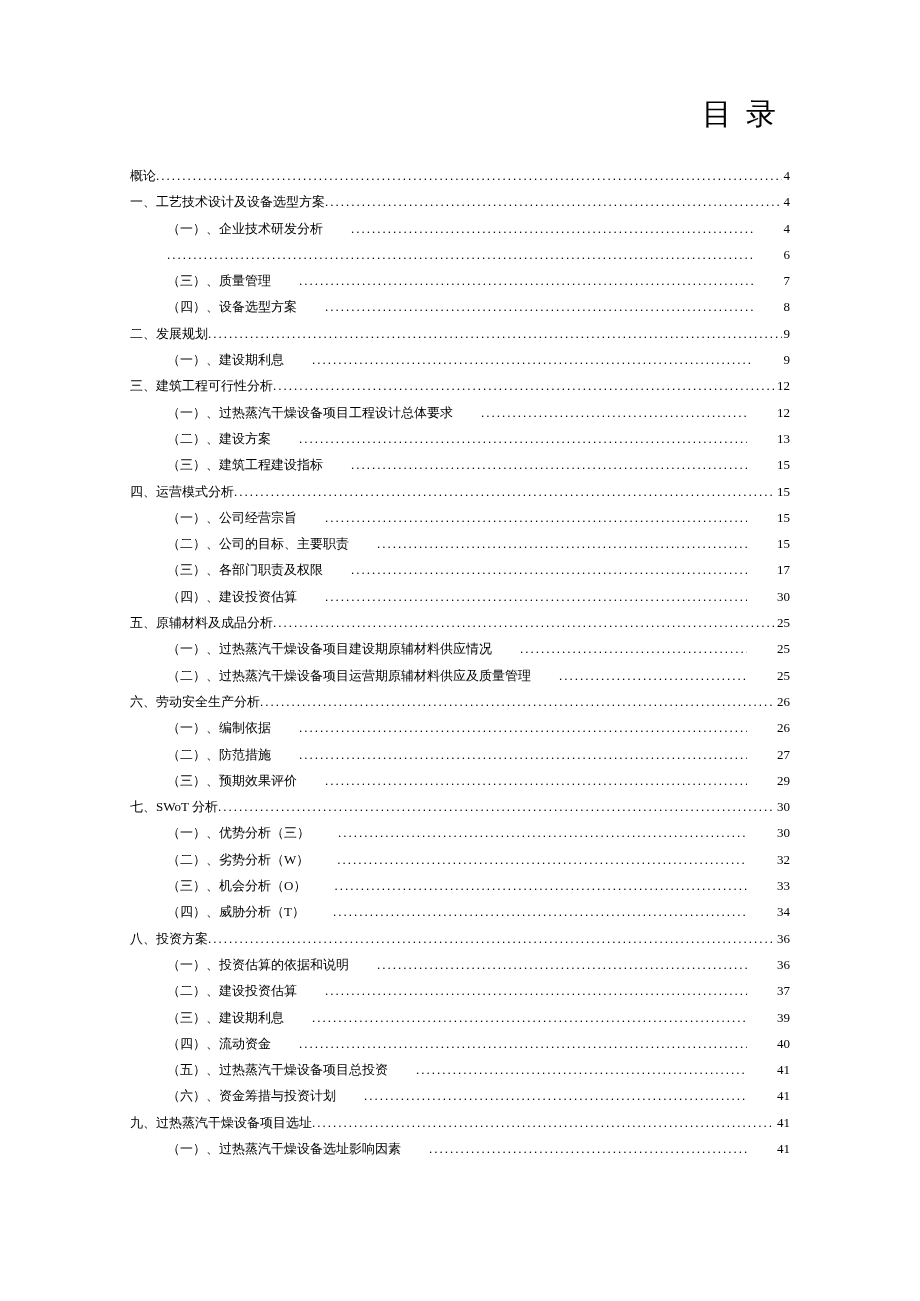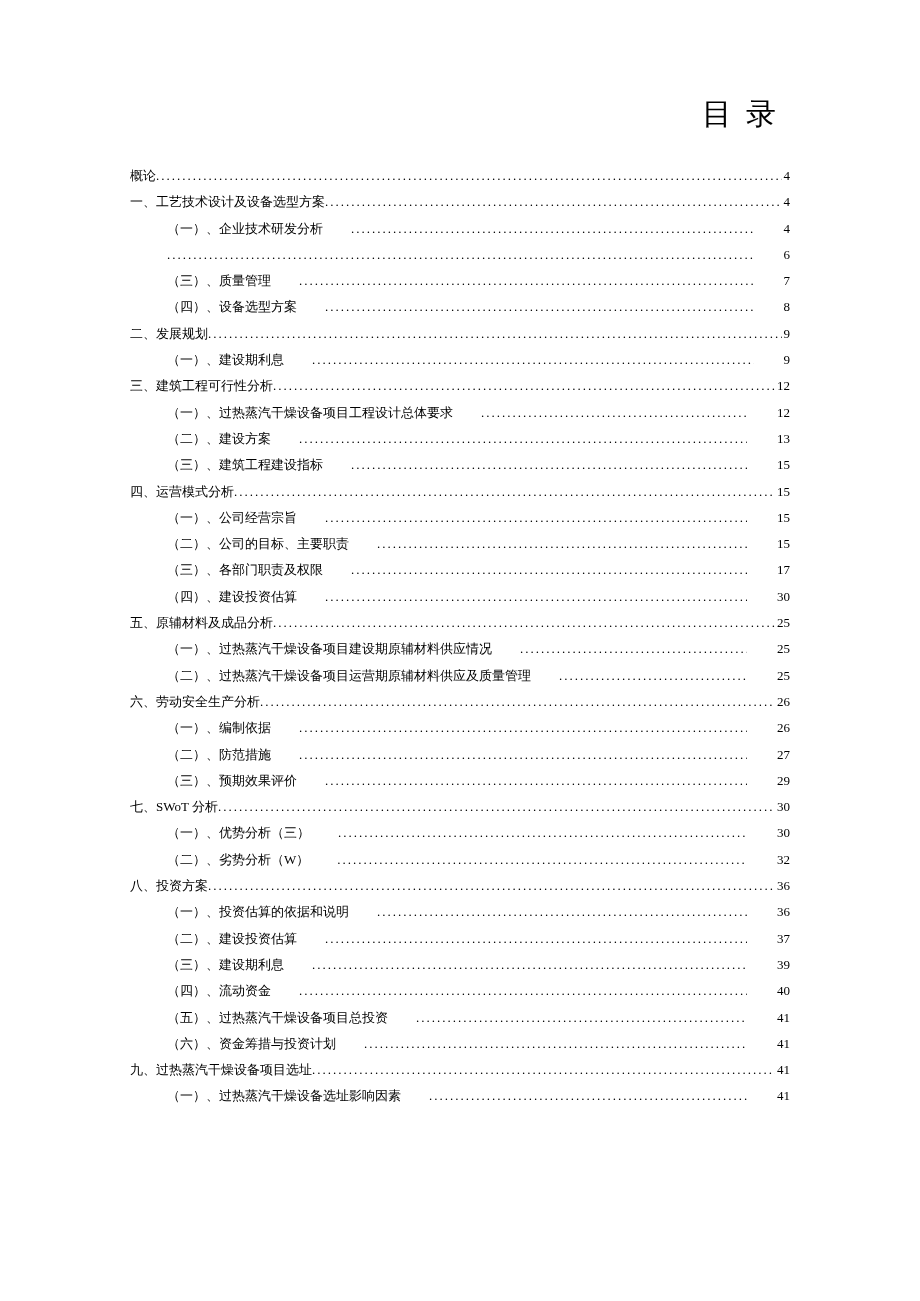--- a/index.html
+++ b/index.html
@@ -174,20 +174,30 @@
     <div class="toc-line level-1">
       <span class="toc-label">（一）、优势分析（三）</span>
       <span class="toc-dots"></span>
       <span class="toc-page">30</span>
     </div>
     <div class="toc-line level-1">
       <span class="toc-label">（二）、劣势分析（W）</span>
       <span class="toc-dots"></span>
       <span class="toc-page">32</span>
     </div>
+    <div class="toc-line level-1">
+      <span class="toc-label">（三）、机会分析（O）</span>
+      <span class="toc-dots"></span>
+      <span class="toc-page">33</span>
+    </div>
+    <div class="toc-line level-1">
+      <span class="toc-label">（四）、威胁分析（T）</span>
+      <span class="toc-dots"></span>
+      <span class="toc-page">34</span>
+    </div>
     <div class="toc-line level-0">
       <span class="toc-label">八、投资方案</span>
       <span class="toc-dots"></span>
       <span class="toc-page">36</span>
     </div>
     <div class="toc-line level-1">
       <span class="toc-label">（一）、投资估算的依据和说明</span>
       <span class="toc-dots"></span>
       <span class="toc-page">36</span>
     </div>

